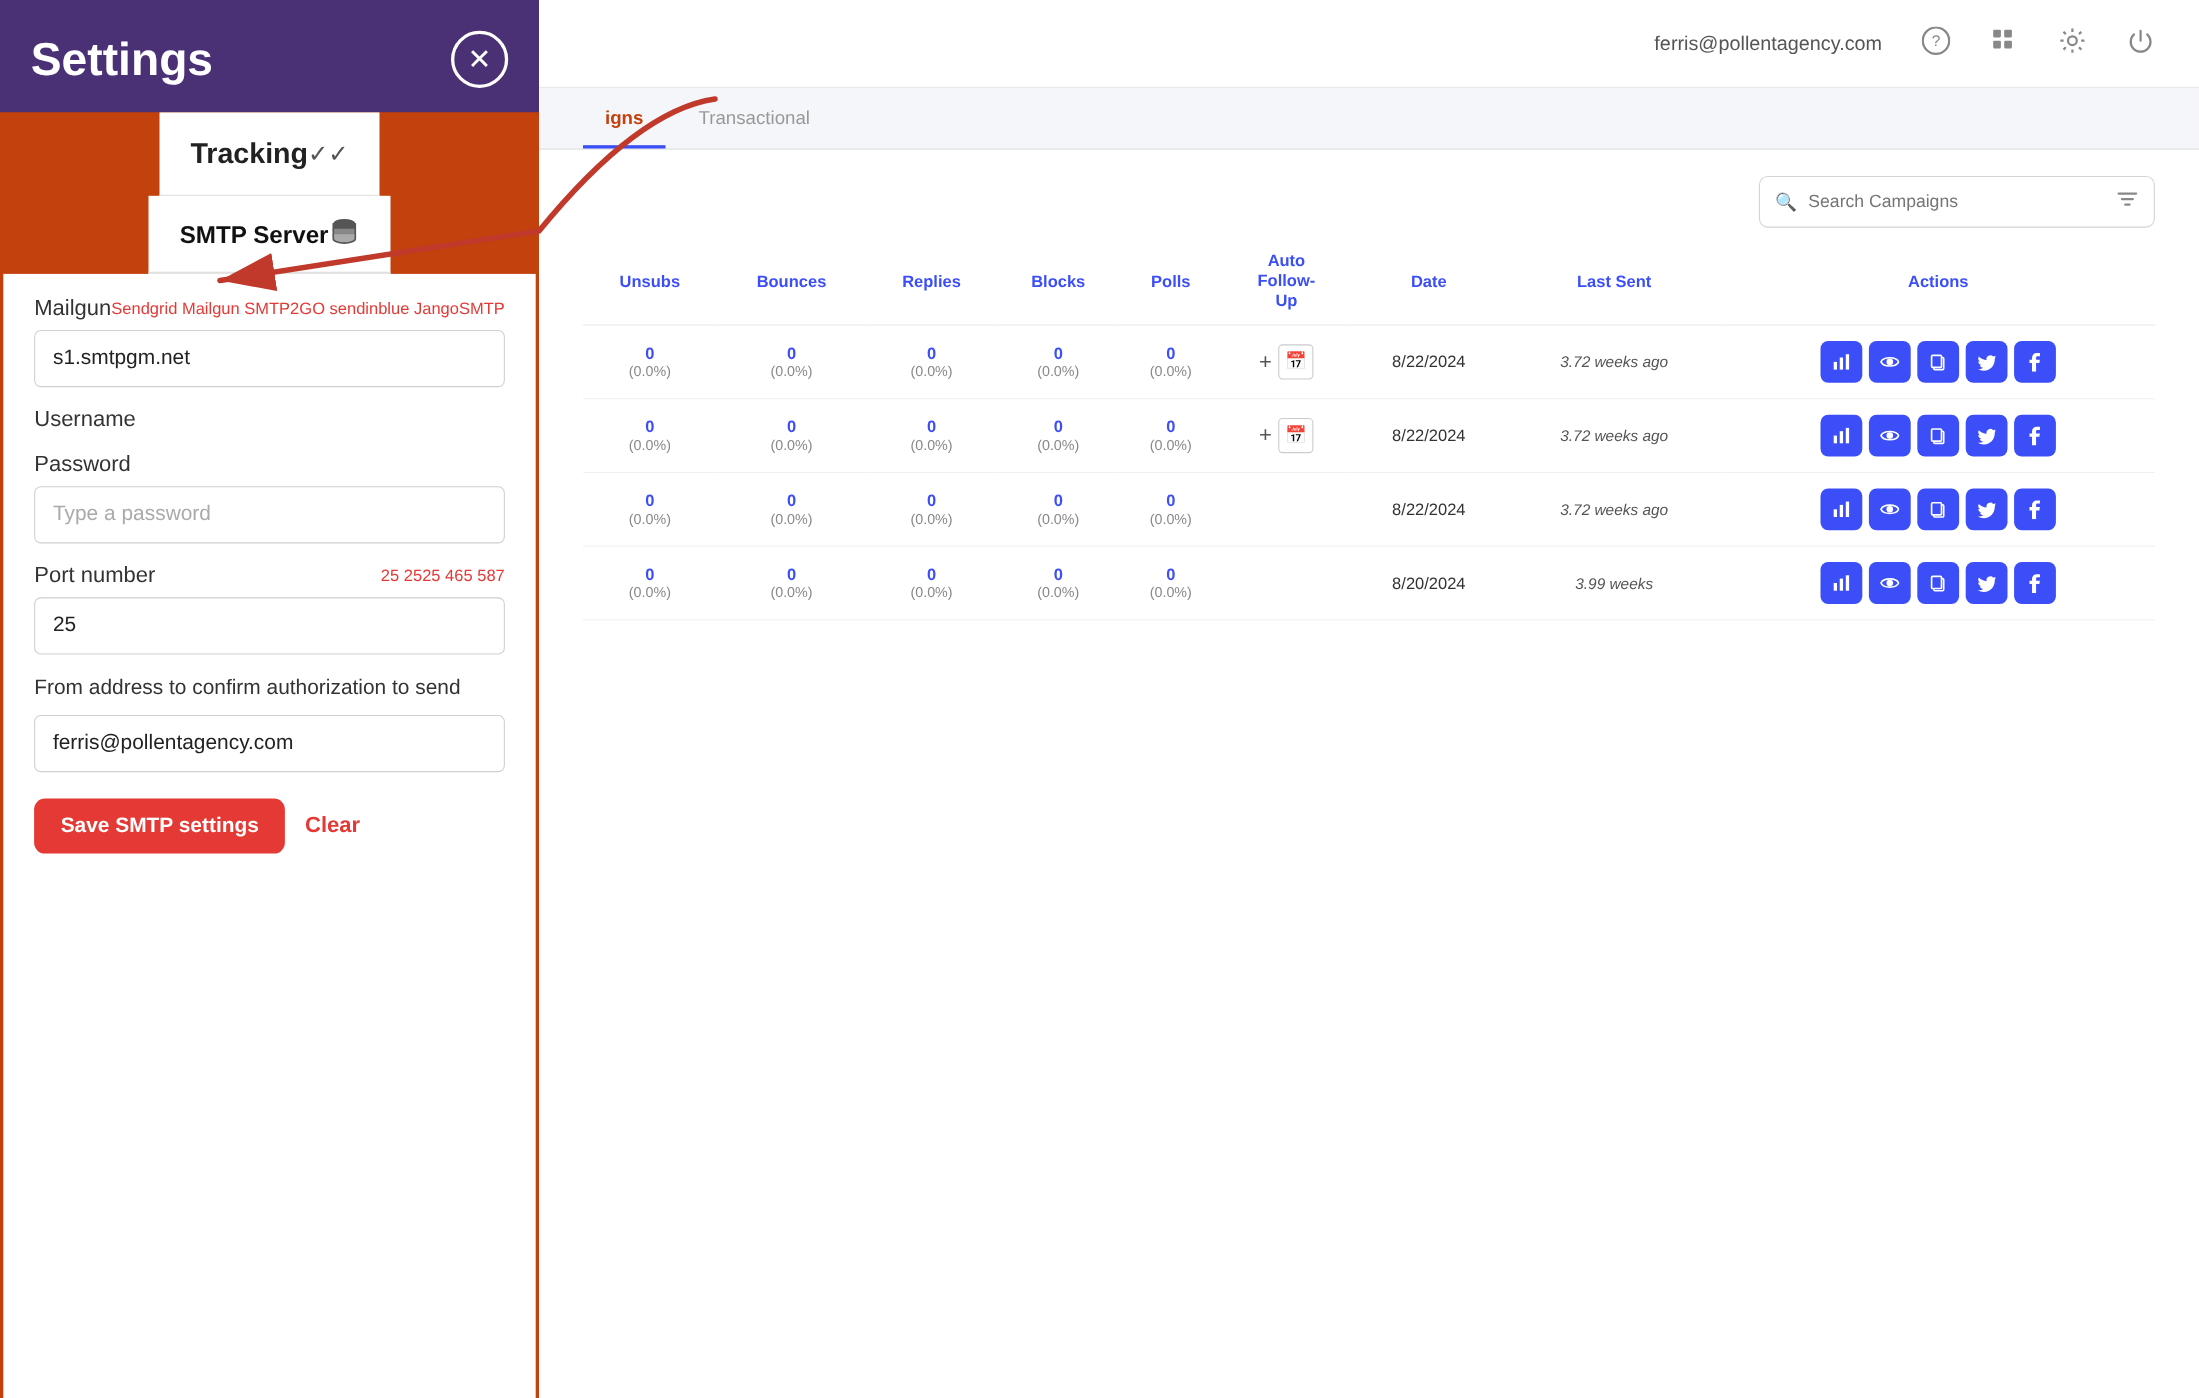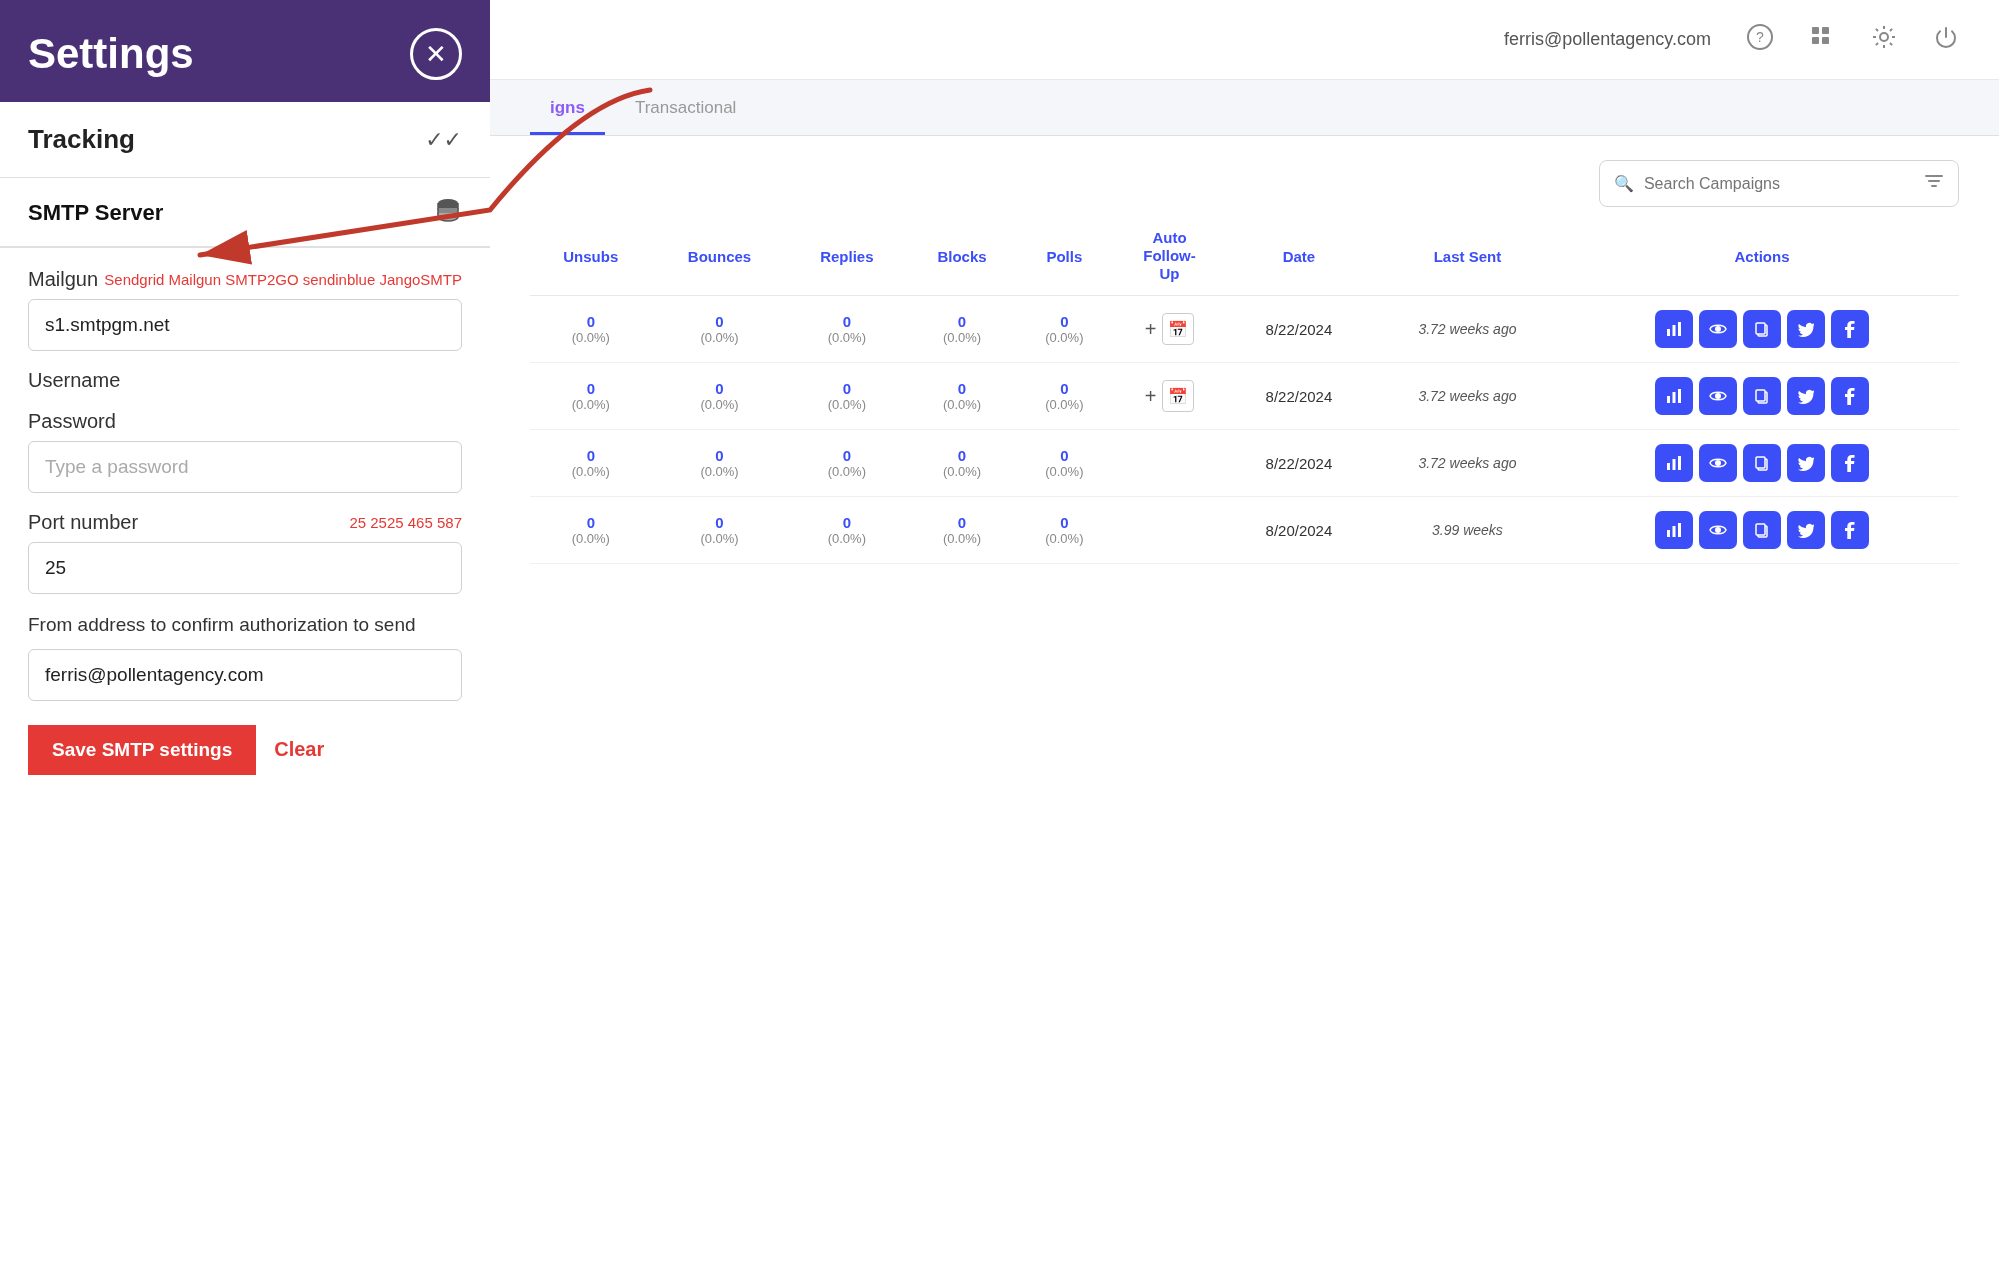--- a/index.html
+++ b/index.html
@@ -36,25 +36,26 @@
       color: white;
       font-size: 26px;
       cursor: pointer;
       display: flex;
       align-items: center;
       justify-content: center;
       font-weight: 300;
     }
 
     .settings-body {
-      background: #14b8a6;
+      background: #c2410c;
       flex: 1;
       overflow-y: auto;
       display: flex;
       flex-direction: column;
+      align-items: center;
     }
 
     
     .tracking-section {
       background: white;
       border-bottom: 1px solid #e0e0e0;
       padding: 22px 28px;
       display: flex;
       align-items: center;
       justify-content: space-between;
@@ -136,21 +137,21 @@
     .action-row {
       display: flex;
       align-items: center;
       gap: 18px;
       margin-top: 24px;
     }
     .save-btn {
       background: #e53935;
       color: white;
       border: none;
-      border-radius: 0;
+      border-radius: 10px;
       padding: 14px 24px;
       font-size: 19px;
       font-weight: 600;
       cursor: pointer;
     }
     .clear-btn {
       background: transparent;
       border: none;
       color: #e53935;
       font-size: 20px;
@@ -199,21 +200,21 @@
     }
     .tab {
       padding: 14px 20px;
       font-size: 17px;
       color: #999;
       cursor: pointer;
       border-bottom: 3px solid transparent;
       margin-right: 10px;
     }
     .tab.active {
-      color: #8b5cf6;
+      color: #c2410c;
       border-bottom: 3px solid #3b4ef8;
       font-weight: 600;
     }
 
     
     .search-area {
       padding: 24px 40px 10px 40px;
       display: flex;
       justify-content: flex-end;
     }

